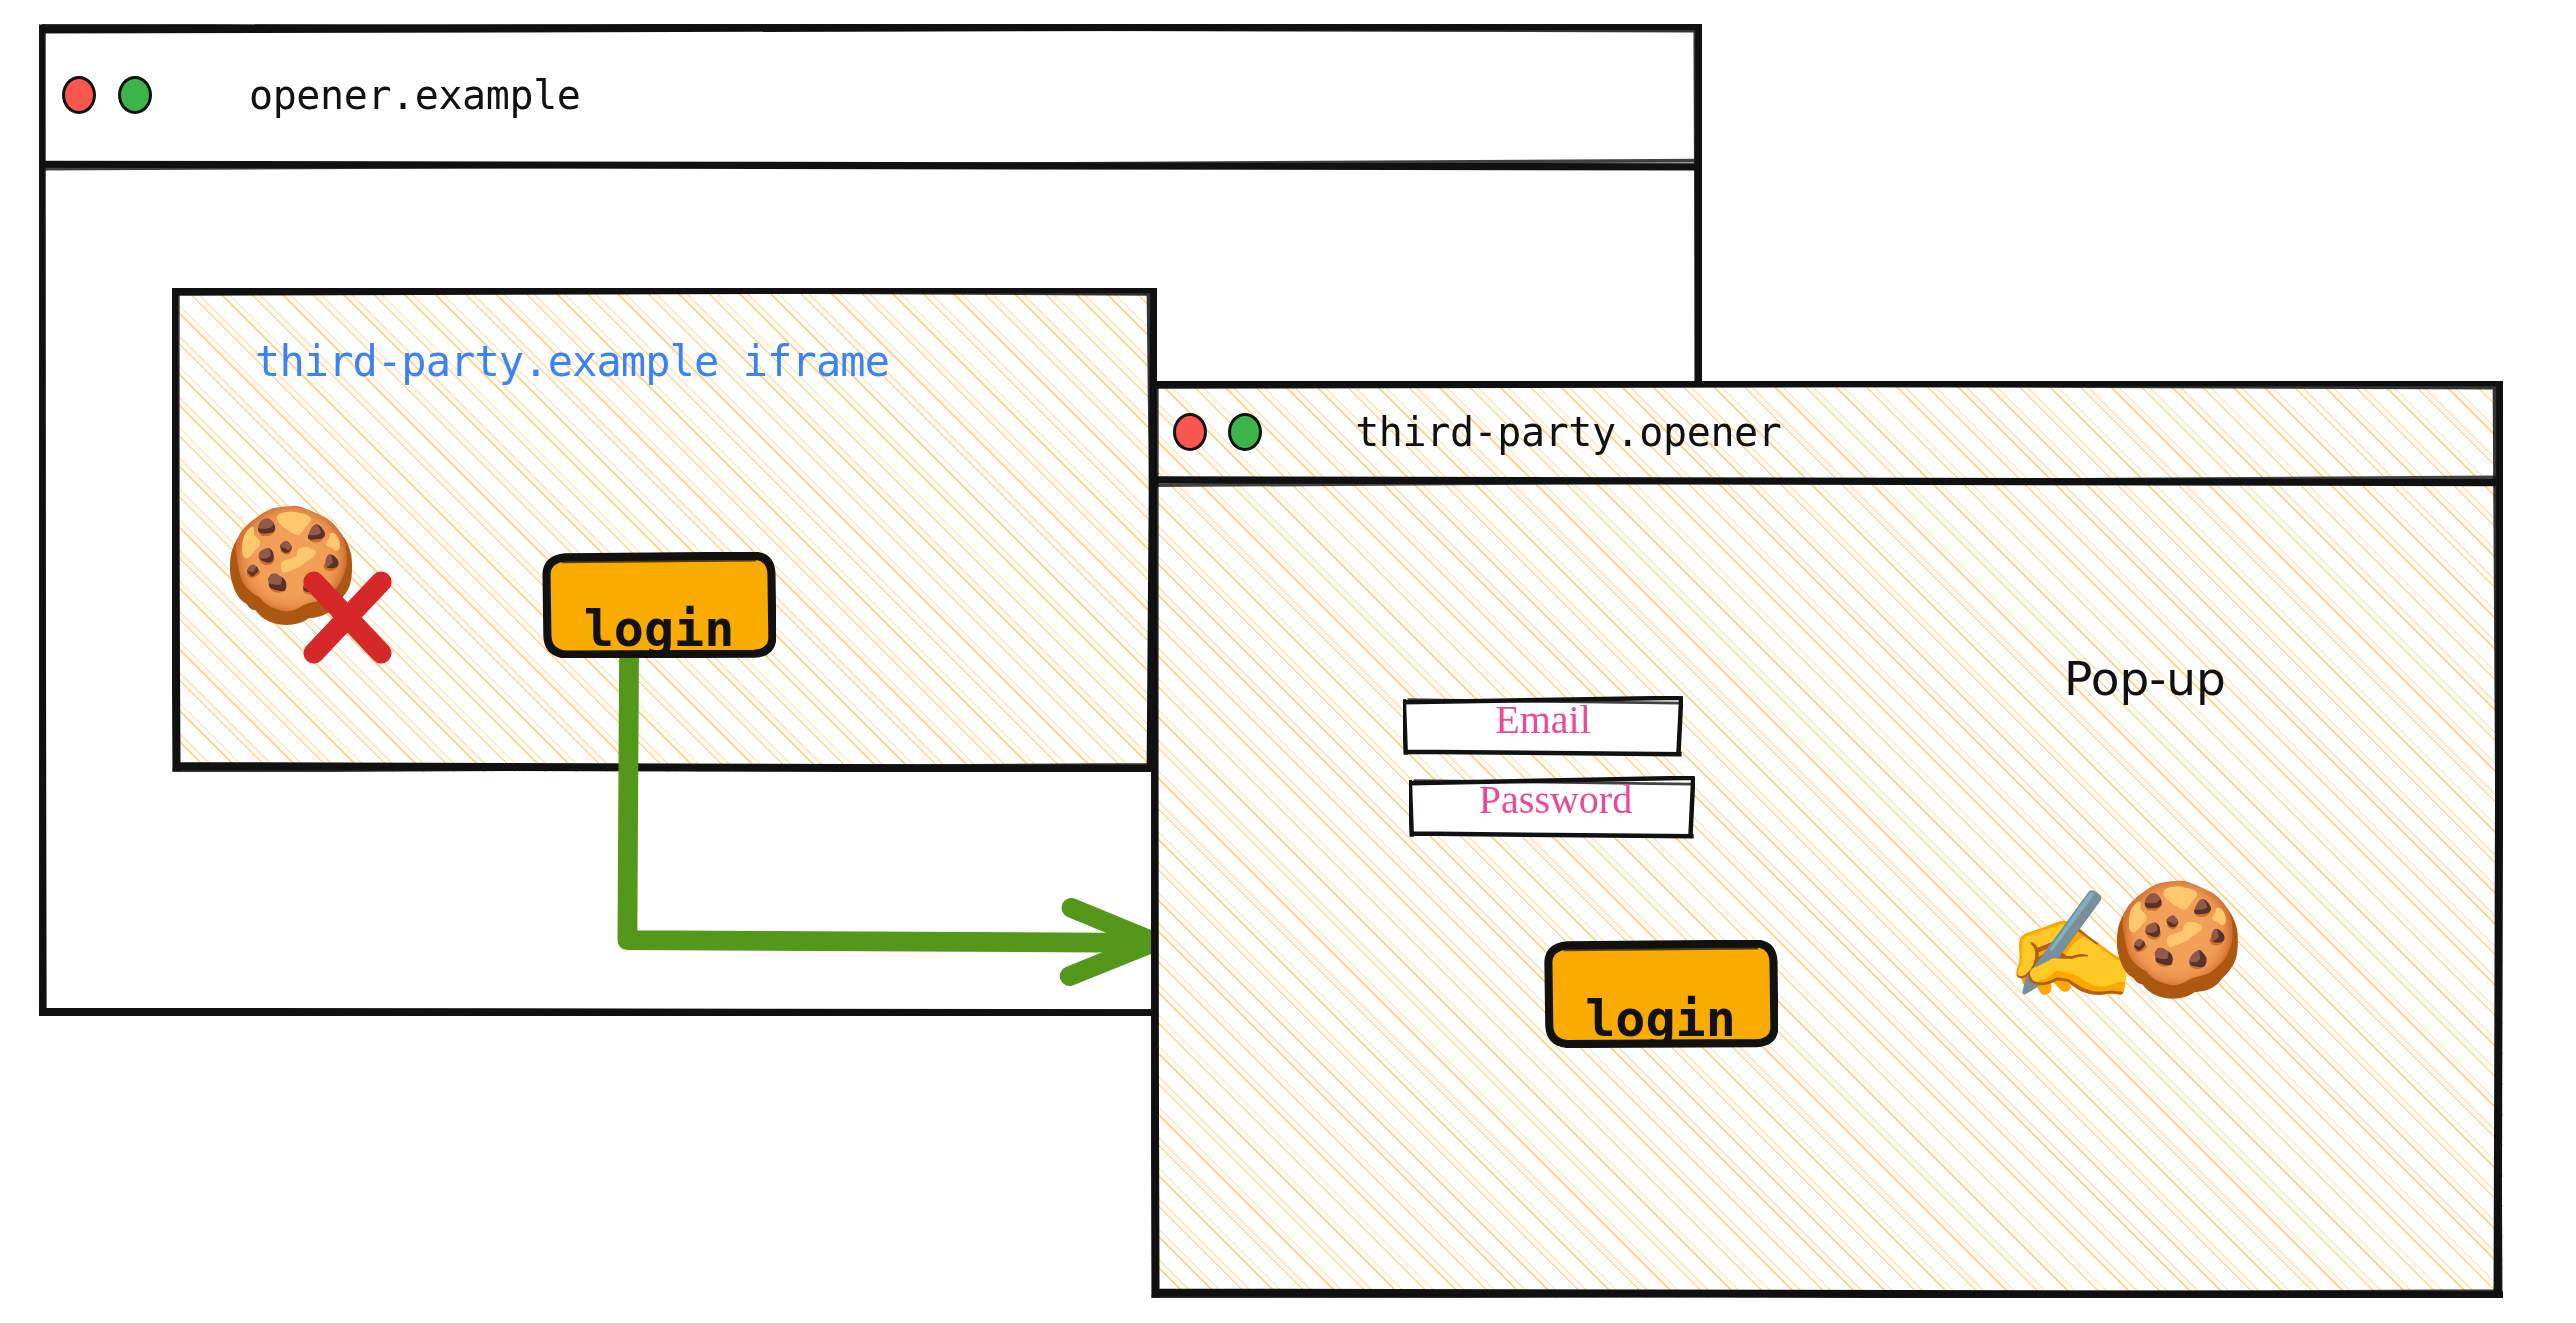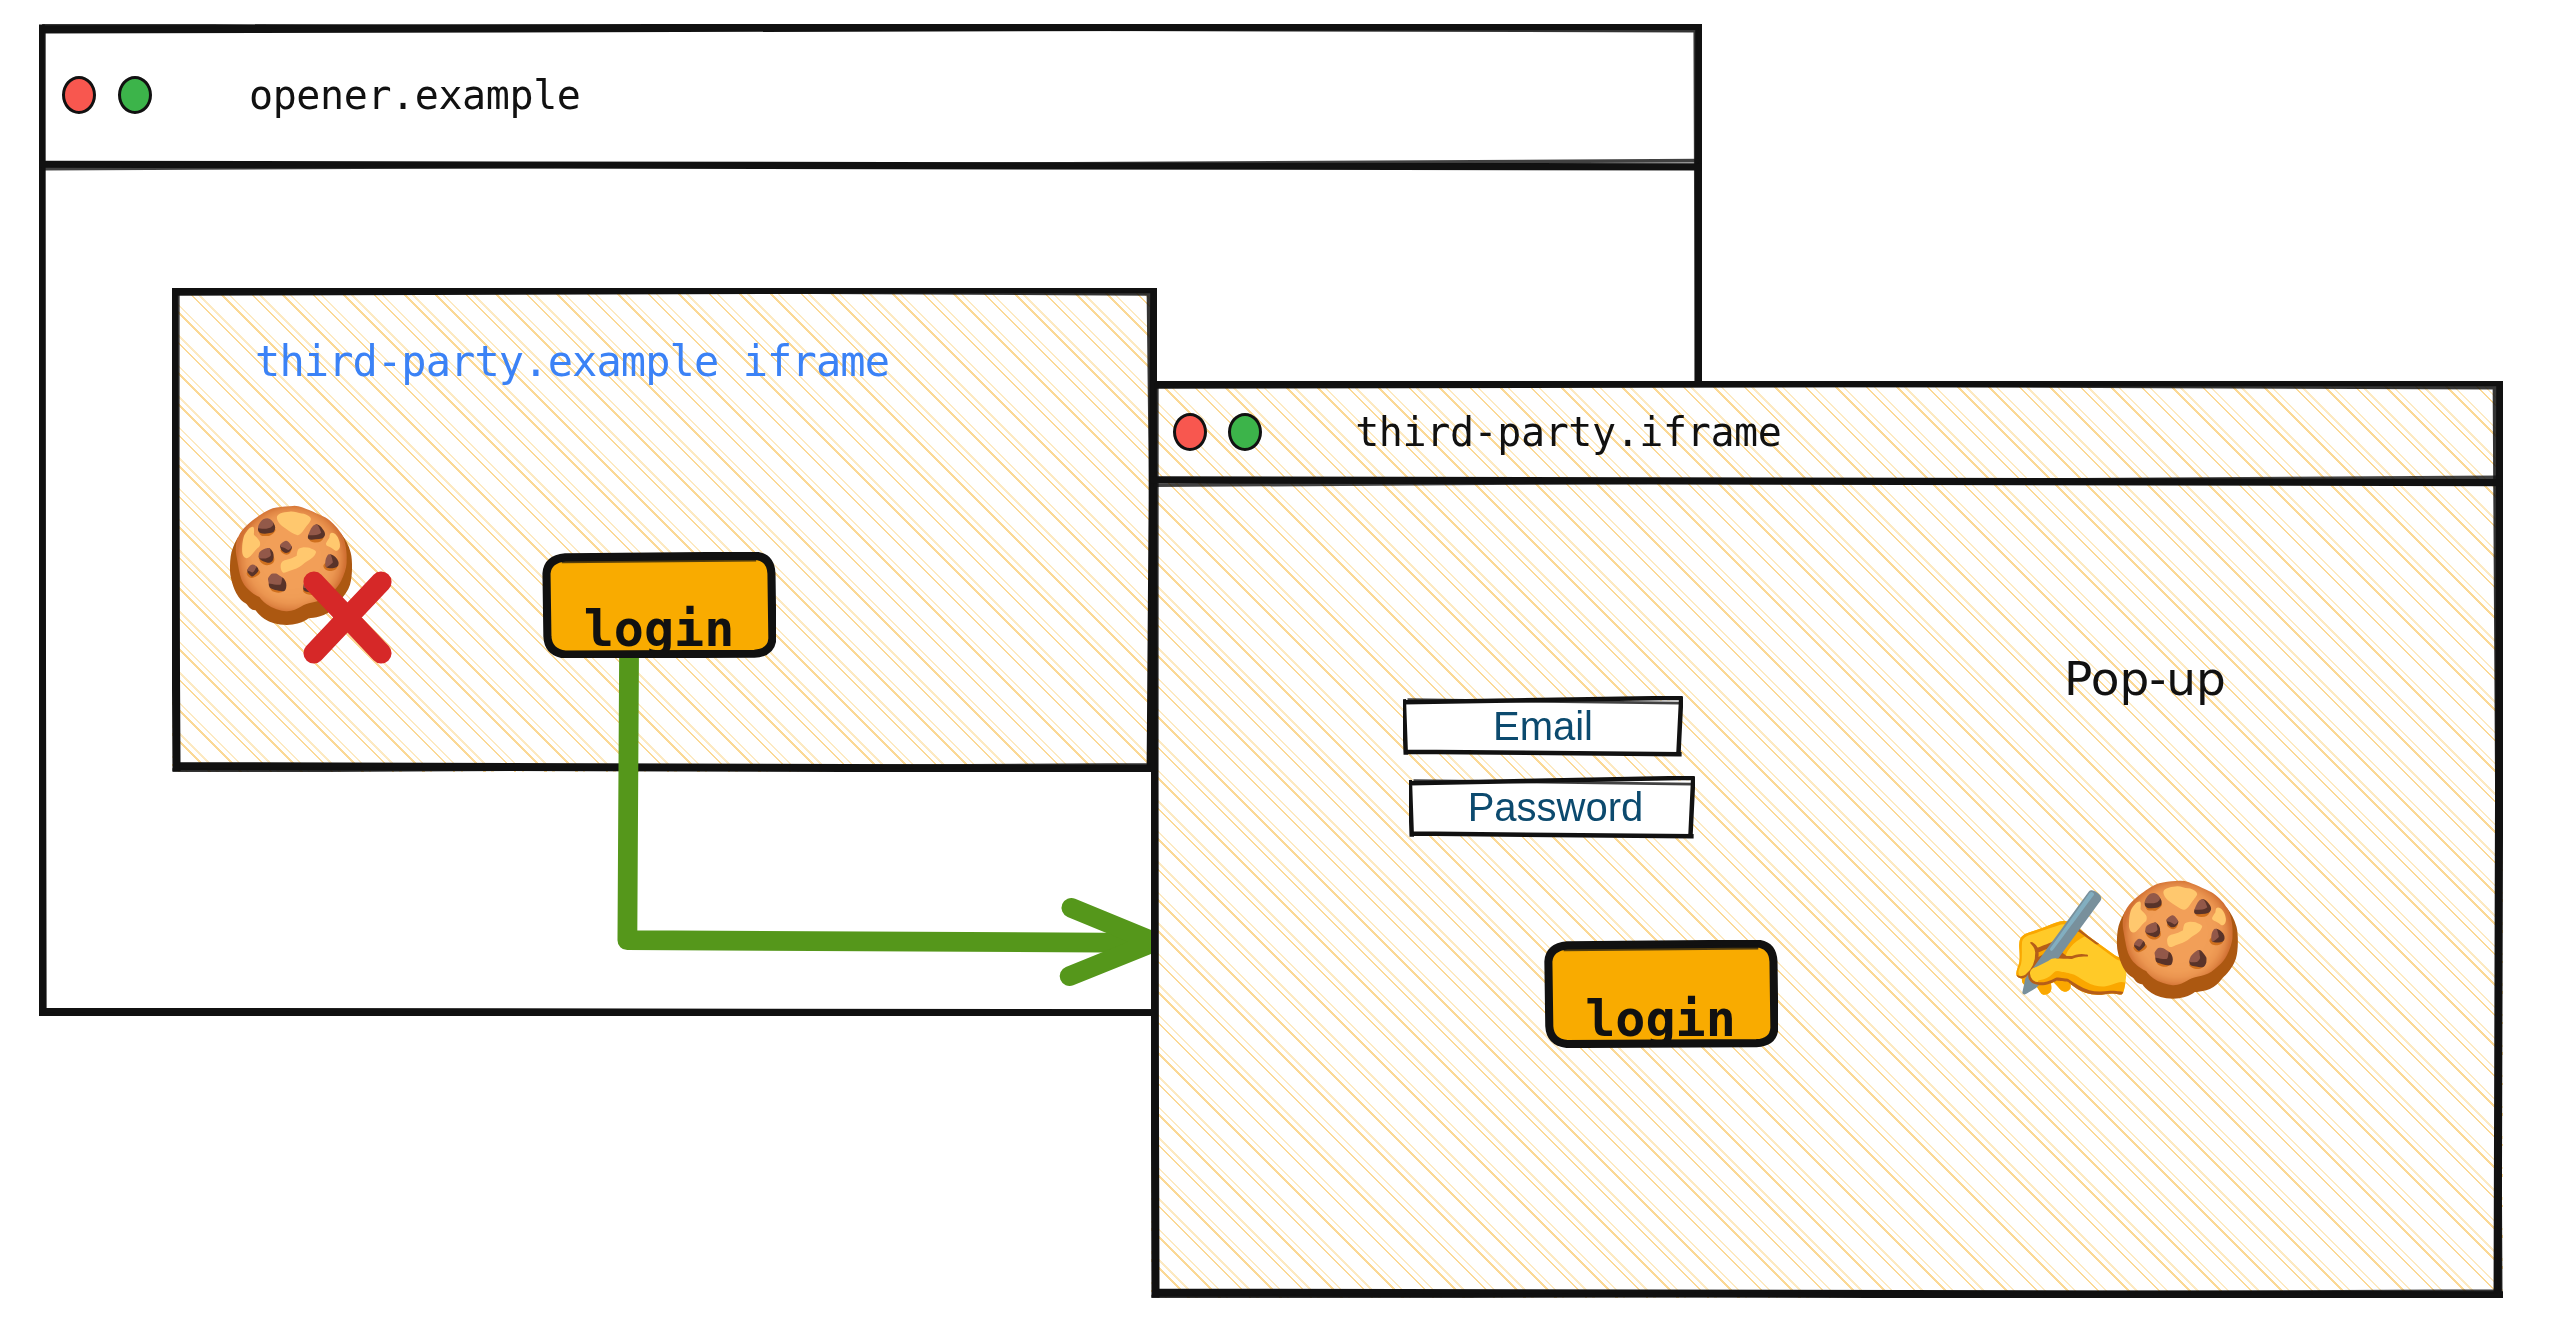--- a/index.html
+++ b/index.html
@@ -68,22 +68,22 @@
     display:flex;align-items:flex-end;justify-content:center;
     color:#111111;font-family:"DejaVu Sans Mono","Liberation Mono",monospace;
     font-weight:700;
   }
   .login-btn span{position:relative;z-index:2;}
   .btn-skin{position:absolute;inset:0;z-index:1;}
 
   
   .field{
     position:absolute;box-sizing:border-box;
-    display:flex;align-items:center;justify-content:center;
-    color:#0c4a6e;font-family:Liberation Sans, sans-serif;
+    display:flex;justify-content:center;
+    color:#ec4899;font-family:Liberation Serif, serif;
   }
   .field span{position:relative;z-index:2;}
   .field-skin{position:absolute;inset:0;z-index:1;}
 
   
   #popup-annotation{
     position:absolute;left:2064px;top:651px;font-size:47px;color:#111;white-space:nowrap;
     font-family:"DejaVu Sans","Liberation Sans",sans-serif;letter-spacing:0px;text-align:right;
   }
 
@@ -149,21 +149,21 @@
     <svg class="win-frame" viewBox="0 0 1504 1020" preserveAspectRatio="none">
       <path d="M4,4 L1500,1 M1501,3 L1498,1016 M1500,1017 L6,1014 M5,1015 L2,3" stroke="#111111" stroke-width="9" fill="none" stroke-linecap="square"></path>
       <path d="M7,1 L1498,7 M1495,8 L1501,1012 M1496,1013 L3,1019 M6,1018 L6,5" stroke="#111111" stroke-width="5" fill="none" stroke-linecap="square" opacity="0.85"></path>
       <path d="M2,110 L1502,113" stroke="#111111" stroke-width="8" fill="none" stroke-linecap="square"></path>
       <path d="M5,116 L1499,107" stroke="#111111" stroke-width="4" fill="none" stroke-linecap="square" opacity="0.8"></path>
     </svg>
 
     <div class="titlebar" id="popup-titlebar">
       <div class="dot" style="width:34px;height:38px;margin-left:21.6px;background:#F8574F;border:3.6px solid #111;"></div>
       <div class="dot" style="width:34px;height:38px;margin-left:21.6px;background:#3CB44A;border:3.6px solid #111;"></div>
-      <div class="title-text" style="margin-left:93px;">third-party.iframe</div>
+      <div class="title-text" style="margin-left:93px;">third-party.opener</div>
     </div>
 
     <div class="field" style="left:252px;top:315px;width:280px;height:61px;font-size:40px;">
       <svg class="field-skin" viewBox="0 0 312 68" preserveAspectRatio="none">
         <rect x="3" y="5" width="306" height="58" fill="#ffffff"></rect>
         <path d="M3,7 L309,2 M310,3 L307,64 M308,65 L4,62 M3,63 L1,6" stroke="#111111" stroke-width="5" fill="none" stroke-linecap="square"></path>
         <path d="M5,4 L308,8" stroke="#111111" stroke-width="3" fill="none" opacity="0.8"></path>
       </svg>
       <span>Email</span>
     </div>

